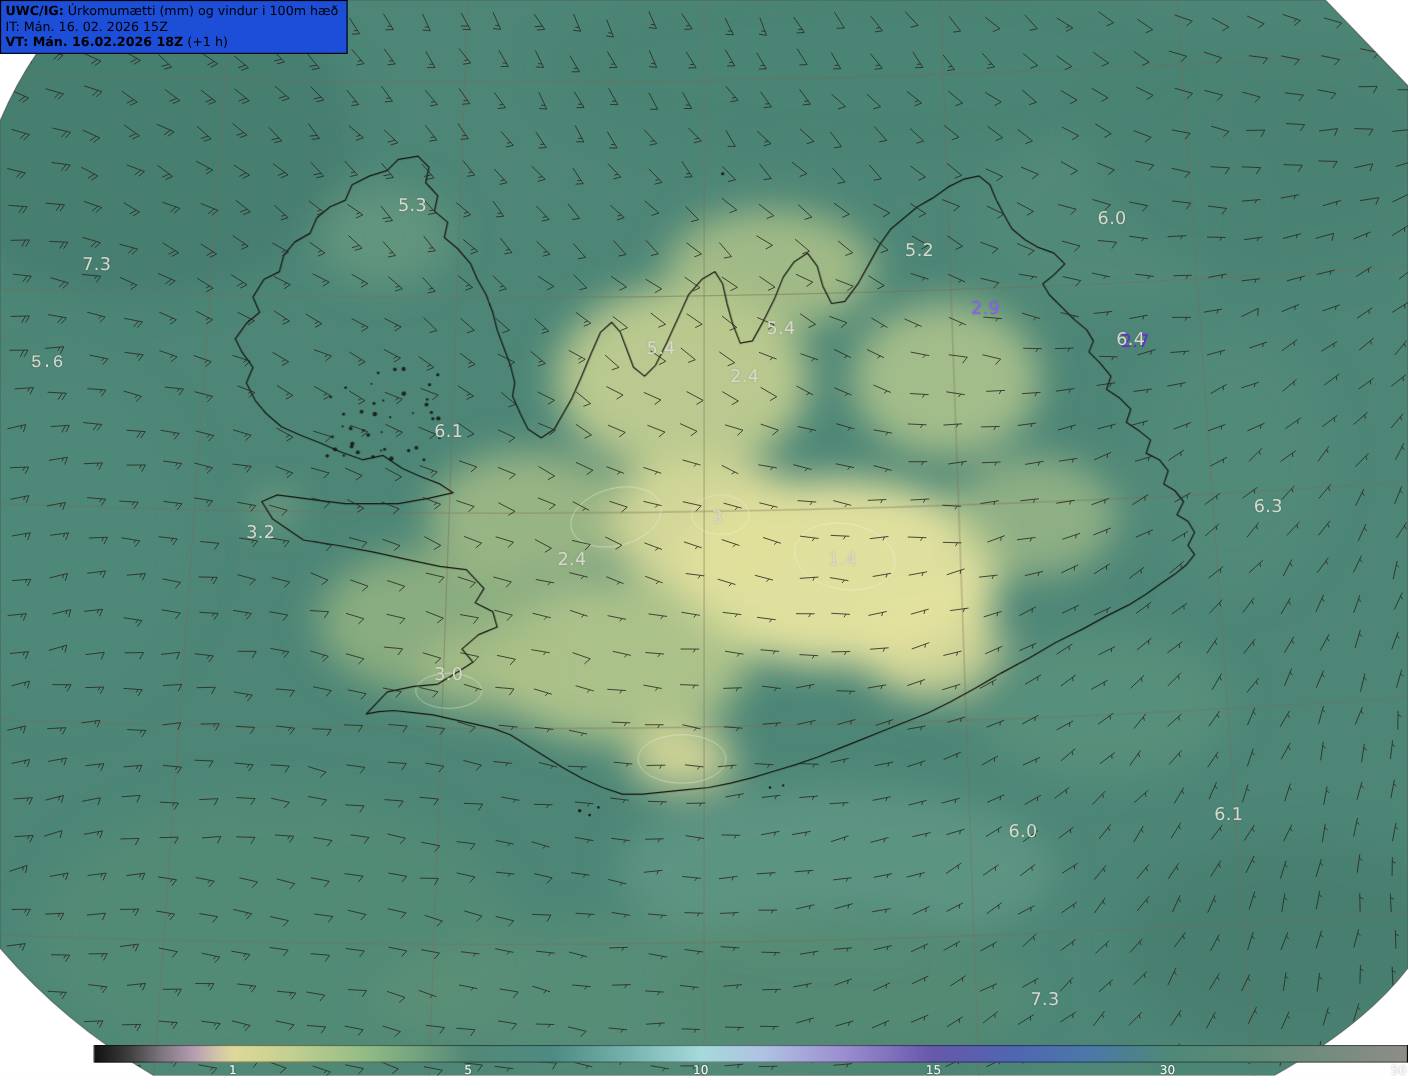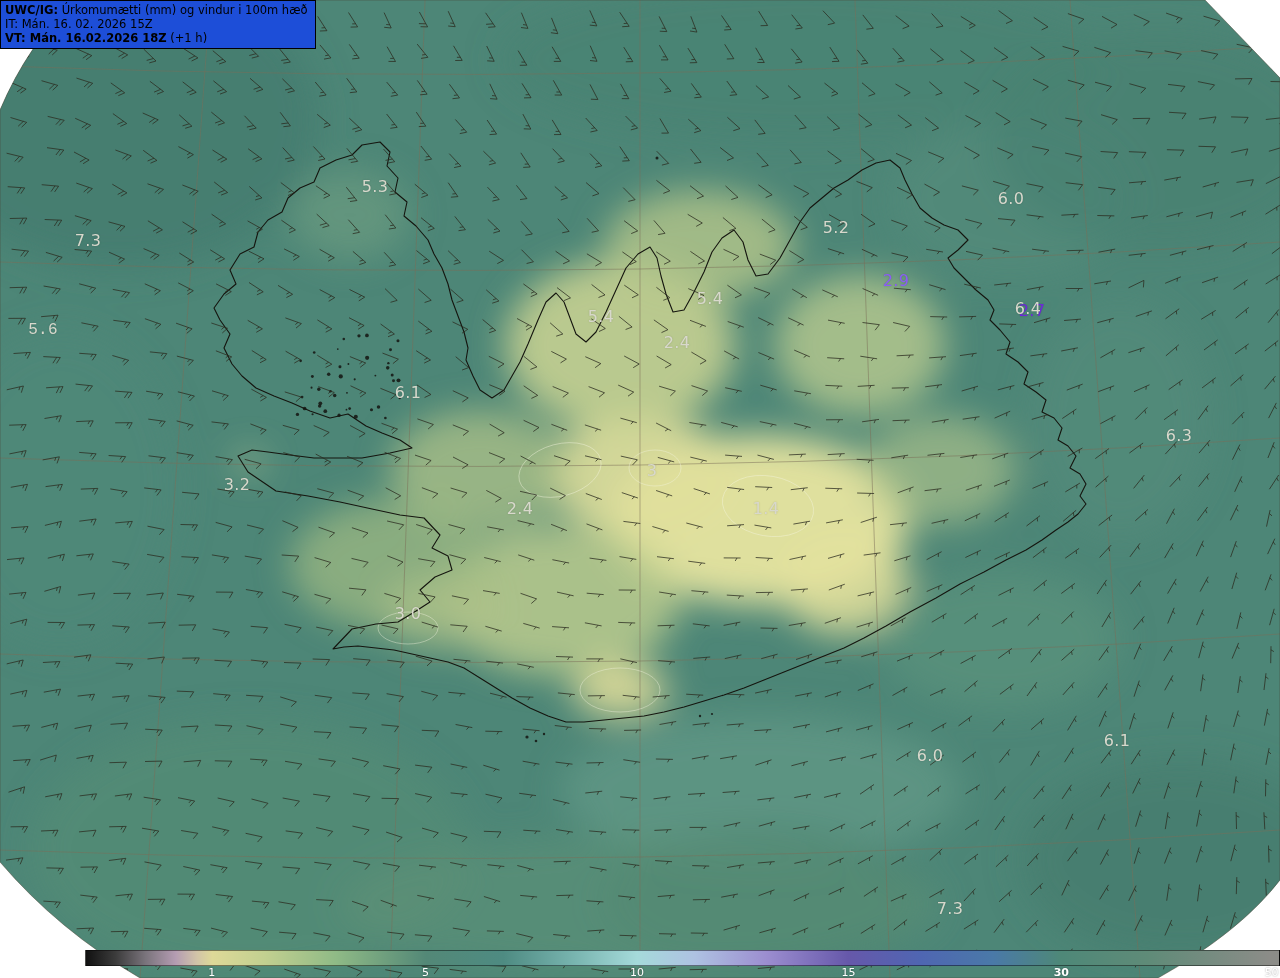--- a/index.html
+++ b/index.html
@@ -146,21 +146,21 @@
       <div class="map-label" style="left: 408px; top: 392px; color: rgb(216, 216, 204);">6.1</div>
       <div class="map-label" style="left: 237px; top: 484px; color: rgb(216, 216, 204);">3.2</div>
       <div class="map-label" style="left: 601px; top: 316px; color: rgb(216, 216, 204);">5.4</div>
       <div class="map-label" style="left: 710px; top: 298px; color: rgb(216, 216, 204);">5.4</div>
       <div class="map-label" style="left: 677px; top: 342px; color: rgb(216, 216, 204);">2.4</div>
       <div class="map-label" style="left: 836px; top: 227px; color: rgb(216, 216, 204);">5.2</div>
       <div class="map-label" style="left: 896px; top: 280px; color: #8b5cf6; text-align: center;">2.9</div>
       <div class="map-label" style="left: 1032px; top: 310px; color: #6d28d9;">2.7</div>
       <div class="map-label" style="left: 1011px; top: 198px; color: rgb(216, 216, 204);">6.0</div>
       <div class="map-label" style="left: 1028px; top: 293px; color: rgb(216, 216, 204); margin-top: 15px;">6.4</div>
-      <div class="map-label" style="left: 1153px; top: 435px; color: rgb(216, 216, 204); margin-left: 26px;">6.3</div>
+      <div class="map-label" style="left: 1153px; top: 460px; color: rgb(216, 216, 204);">6.3</div>
       <div class="map-label" style="left: 520px; top: 508px; color: rgb(216, 216, 204);">2.4</div>
       <div class="map-label" style="left: 652px; top: 470px; color: rgb(216, 216, 204);">3</div>
       <div class="map-label" style="left: 766px; top: 508px; color: rgb(216, 216, 204);">1.4</div>
       <div class="map-label" style="left: 408px; top: 613px; color: rgb(216, 216, 204);">3.0</div>
       <div class="map-label" style="left: 930px; top: 755px; color: rgb(216, 216, 204);">6.0</div>
       <div class="map-label" style="left: 1117px; top: 740px; color: rgb(216, 216, 204);">6.1</div>
       <div class="map-label" style="left: 950px; top: 908px; color: rgb(216, 216, 204);">7.3</div>
     </div>
 
   <div class="title-box">
@@ -169,18 +169,18 @@
     <div><span class="b">VT: Mán. 16.02.2026 18Z</span><span> (+1 h)</span></div>
   </div>
 
   <div class="colorbar">
     <div class="colorbar-bar" id="colorbar-bar" style="background: linear-gradient(90deg, rgb(17, 17, 17) 0%, rgb(60, 60, 60) 2.5%, rgb(122, 116, 124) 5%, rgb(180, 156, 178) 7.5%, rgb(210, 196, 168) 9.3%, rgb(222, 217, 152) 10.6%, rgb(194, 208, 144) 15%, rgb(143, 186, 134) 21%, rgb(83, 136, 119) 28.5%, rgb(78, 139, 130) 35%, rgb(121, 181, 176) 41%, rgb(165, 218, 218) 46.2%, rgb(174, 194, 226) 51%, rgb(156, 142, 208) 57%, rgb(102, 88, 170) 63.9%, rgb(79, 102, 178) 70%, rgb(74, 121, 168) 76%, rgb(78, 136, 120) 81.7%, rgb(95, 139, 120) 89%, rgb(140, 140, 136) 99.3%);"></div>
     <div id="colorbar-labels">
         <span class="colorbar-label" style="left: 10.6%;">1</span>
         <span class="colorbar-label" style="left: 28.5%;">5</span>
         <span class="colorbar-label" style="left: 46.2%; text-align: right;">10</span>
         <span class="colorbar-label" style="left: 63.9%;">15</span>
-        <span class="colorbar-label" style="left: 81.7%; font-weight: bold;">30</span>
+        <span class="colorbar-label" style="left: 81.7%;">30</span>
         <span class="colorbar-label" style="left: 99.3%;">50</span>
       </div>
   </div>
 
 </div>
 
 </body></html>

